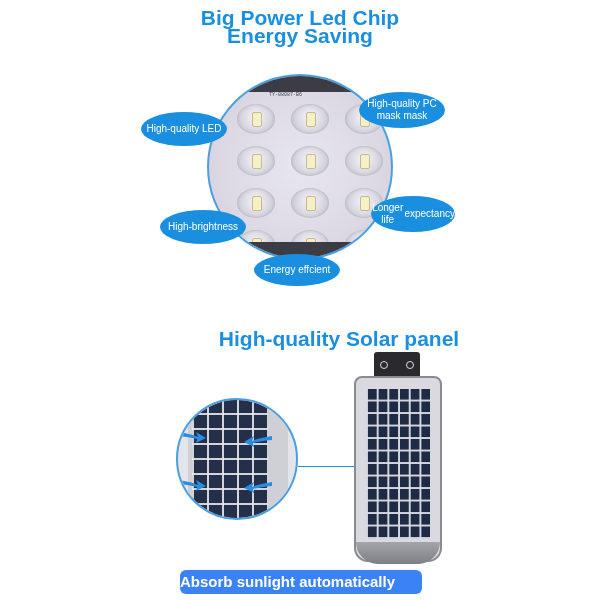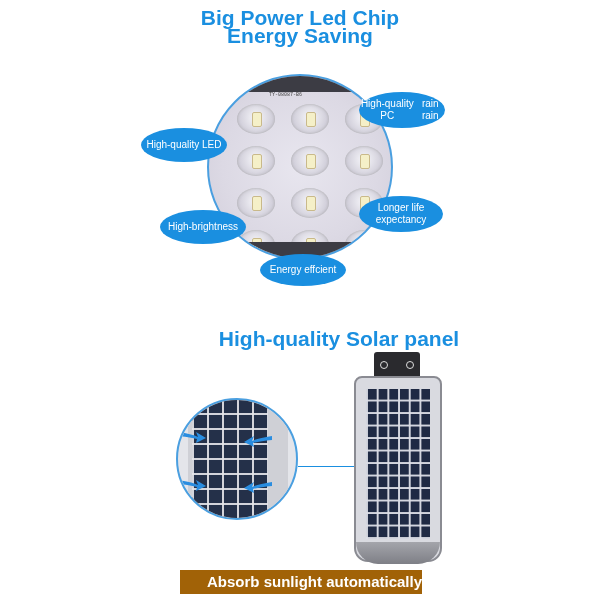--- a/index.html
+++ b/index.html
@@ -34,21 +34,21 @@
 
     .lamp-head { position:absolute; left:374px; top:352px; width:46px; height:28px; background:#2a2a2e; border-radius:3px; }
     .lamp-head .hole { position:absolute; top:9px; width:8px; height:8px; border-radius:50%; border:1.5px solid #ddd; box-sizing:border-box; }
     .lamp-body { position:absolute; left:354px; top:376px; width:88px; height:186px; background:#d9dae0; border:2px solid #8a8b92; border-radius:8px 8px 14px 14px; box-sizing:border-box; }
     .lamp-bottom { position:absolute; left:356px; top:542px; width:84px; height:22px; background:linear-gradient(#a4a5ab, #7e7f86); border-radius:0 0 40px 40px; }
     .lamp-panel { position:absolute; left:366px; top:389px; width:64px; height:150px;
       background-color:#1f2a44;
       background-image:linear-gradient(90deg, rgba(220,222,230,0.95) 1.5px, transparent 1.5px), linear-gradient(0deg, rgba(220,222,230,0.95) 1.5px, transparent 1.5px);
       background-size:10.7px 12.5px; }
 
-    .banner { position:absolute; left:180px; top:570px; width:242px; height:24px; background:#a16207; color:#fff; font-weight:bold; font-size:15px; line-height:24px; text-align:right; }
+    .banner { position:absolute; left:180px; top:570px; width:242px; height:24px; background:#3b82f6; color:#fff; font-weight:bold; font-size:15px; line-height:24px; text-align:left;border-radius:6px; }
     .arrow { position:absolute; width:28px; height:14px; }
   </style>
 </head>
 <body>
 
 <div class="title t1">Big Power Led Chip</div>
 <div class="title t1" style="top:24px;">Energy Saving</div>
 
 <div class="led-circle">
   <div class="led-topbar"></div>
@@ -63,35 +63,35 @@
     <div class="led"></div>
     <div class="led"></div>
     <div class="led"></div>
     <div class="led"></div>
     <div class="led"></div>
     <div class="led"></div>
   </div>
   <div class="led-botbar"></div>
 </div>
 
-<div class="bubble" style="left:141px; top:128px; width:86px; height:34px;">
+<div class="bubble" style="left:141px; top:112px; width:86px; height:34px;">
   <span>High-quality LED</span>
 </div>
-<div class="bubble" style="left:359px; top:92px; width:86px; height:36px; flex-direction:row;align-items:center;">
+<div class="bubble" style="left:359px; top:92px; width:86px; height:36px; flex-direction:column;align-items:center;">
   <span>High-quality PC</span>
-  <span>rain rain</span>
+  <span>mask mask</span>
 </div>
 <div class="bubble" style="left:160px; top:210px; width:86px; height:34px;">
   <span>High-brightness</span>
 </div>
-<div class="bubble" style="left:359px; top:196px; width:84px; height:36px; flex-direction:column;">
+<div class="bubble" style="left:371px; top:196px; width:84px; height:36px; flex-direction:row;">
   <span>Longer life</span>
   <span>expectancy</span>
 </div>
-<div class="bubble" style="left:260px; top:254px; width:86px; height:32px;">
+<div class="bubble" style="left:254px; top:254px; width:86px; height:32px;">
   <span>Energy effcient</span>
 </div>
 
 <div class="title t2">High-quality Solar panel</div>
 
 <div class="zoom-circle">
   <div class="zoom-frame"></div>
   <div class="zoom-panel"></div>
   <svg class="arrow" style="left:0px; top:30px;" viewBox="0 0 28 14">
       <path d="M0 2 Q14 4 20 7 L18 2 L28 8 L18 13 L19 9 Q12 7 0 6 Z" fill="#2a8de0"></path>

